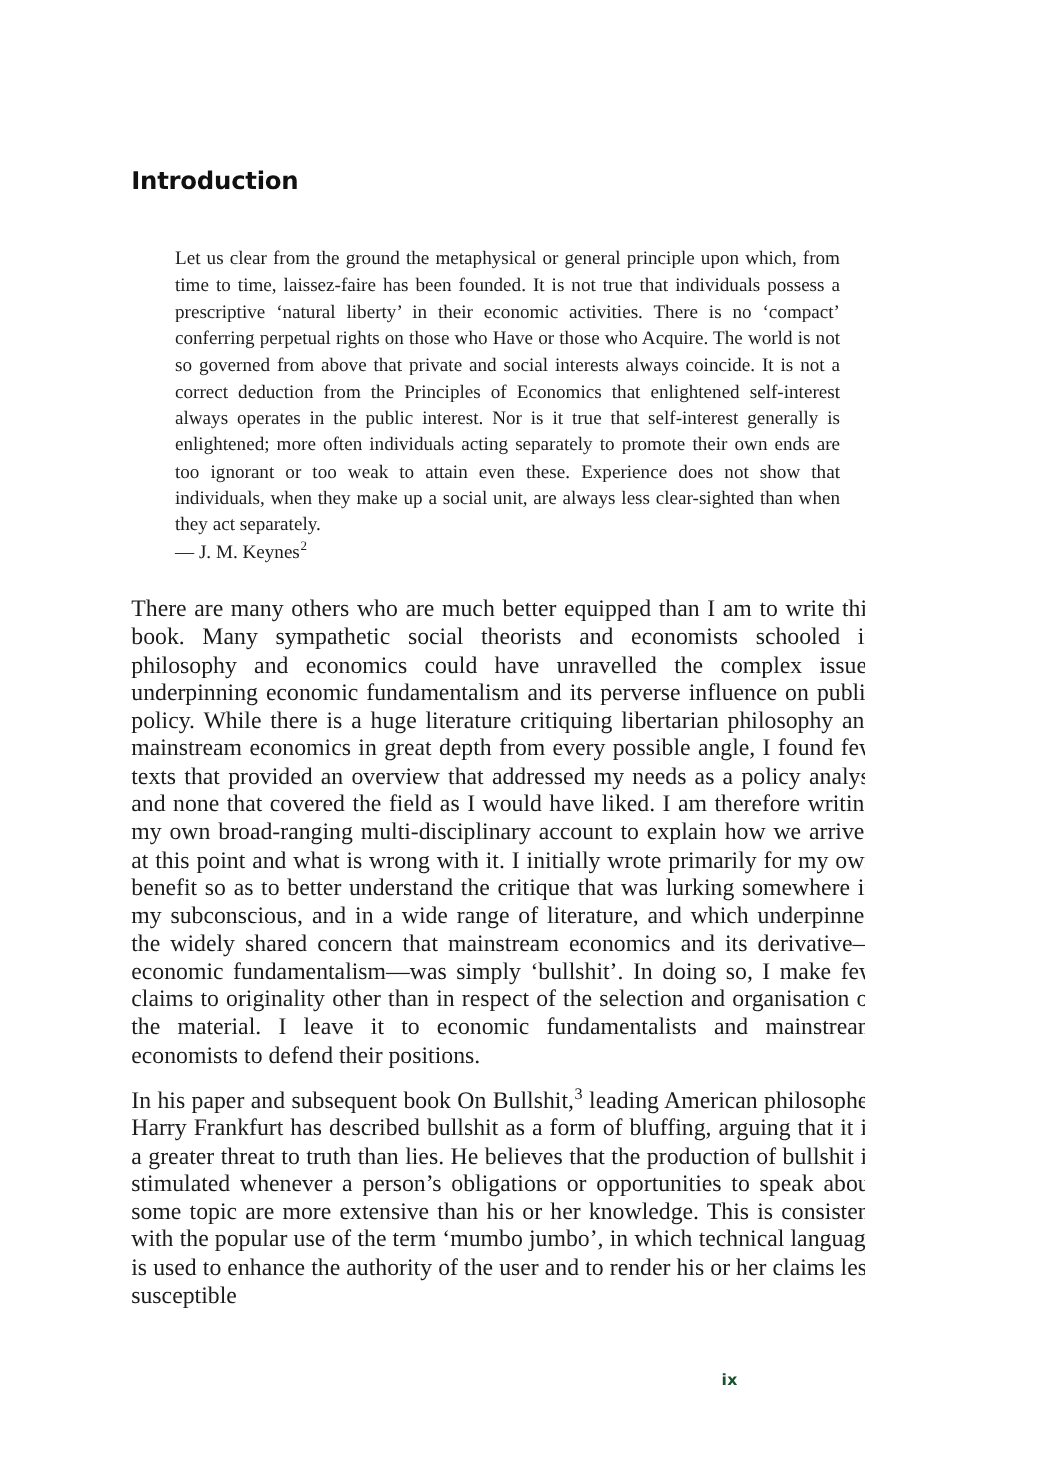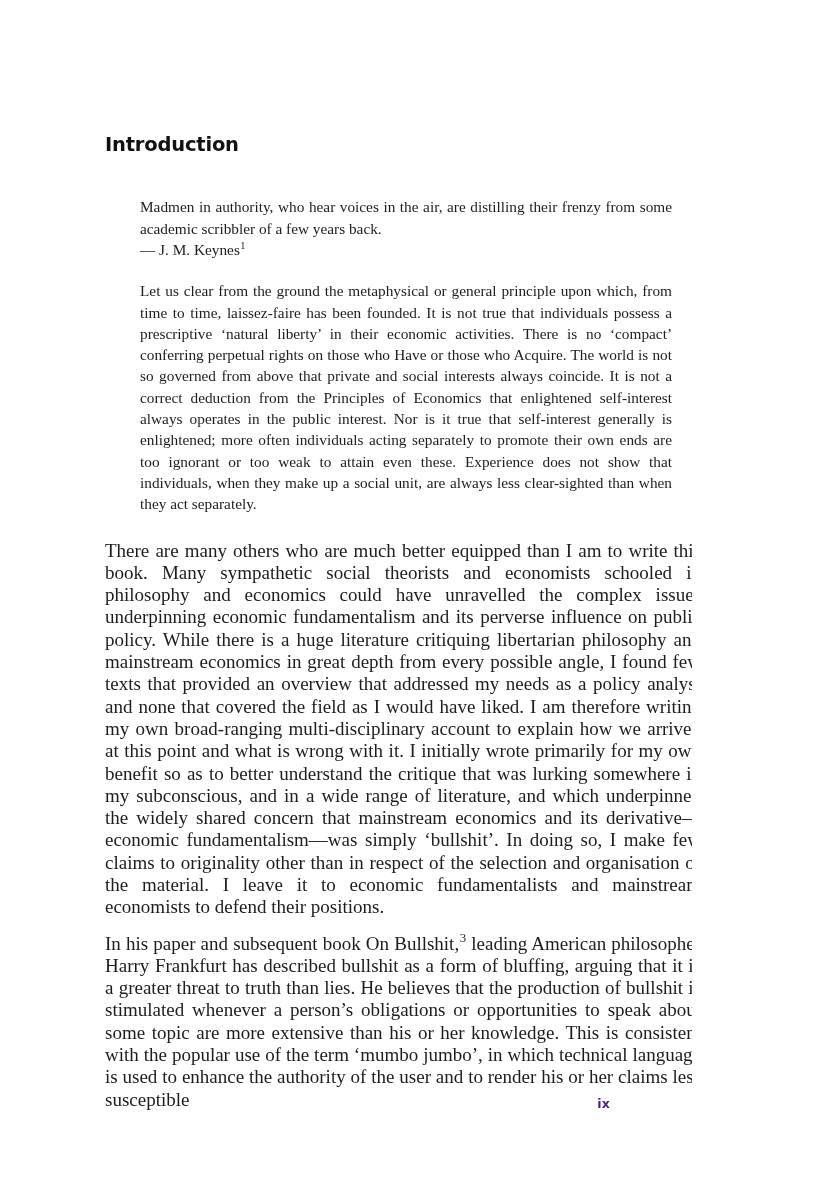--- a/index.html
+++ b/index.html
@@ -68,45 +68,42 @@
   .it {
   }
   sup.note {
     font-size: 0.68em;
     vertical-align: super;
     line-height: 0;
     padding-left: 0.5px;
   }
   .folio {
     position: absolute;
-    right: 82px;
+    right: 102px;
     top: 1096px;
     font-family: "DejaVu Sans", "Liberation Sans", sans-serif;
     font-size: 12.5px;
     font-weight: bold;
-    color: #4c1d95;
+    color: #14532d;
     letter-spacing: 0.2px;
   }
 </style>
 </head>
 <body>
 
 <div class="page">
 
   <div class="content">
 
     <h1 class="chapter-title">Introduction</h1>
 
-    <blockquote class="epigraph first">
-      <p class="quote-text"><span>Madmen in authority, who hear voices in the air, are distilling their frenzy from some academic scribbler of a few years back.</span></p>
-      <p class="attribution"><span>— J. M. Keynes</span><sup class="note">1</sup></p>
-    </blockquote>
 
     <blockquote class="epigraph second">
       <p class="quote-text"><span>Let us clear from the ground the metaphysical or general principle upon which, from time to time, </span><span class="it">laissez-faire</span><span> has been founded. It is not true that individuals possess a prescriptive ‘natural liberty’ in their economic activities. There is no ‘compact’ conferring perpetual rights on those who Have or those who Acquire. The world is </span><span class="it">not</span><span> so governed from above that private and social interests always coincide. It is not a correct deduction from the Principles of Economics that enlightened self-interest always operates in the public interest. Nor is it true that self-interest generally </span><span class="it">is</span><span> enlightened; more often individuals acting separately to promote their own ends are too ignorant or too weak to attain even these. Experience does </span><span class="it">not</span><span> show that individuals, when they make up a social unit, are always less clear-sighted than when they act separately.</span></p>
+      <p class="attribution"><span>— J. M. Keynes</span><sup class="note">2</sup></p>
     </blockquote>
 
     <p class="body-para first">There are many others who are much better equipped than I am to write this book. Many sympathetic social theorists and economists schooled in philosophy and economics could have unravelled the complex issues underpinning economic fundamentalism and its perverse influence on public policy. While there is a huge literature critiquing libertarian philosophy and mainstream economics in great depth from every possible angle, I found few texts that provided an overview that addressed my needs as a policy analyst and none that covered the field as I would have liked. I am therefore writing my own broad-ranging multi-disciplinary account to explain how we arrived at this point and what is wrong with it. I initially wrote primarily for my own benefit so as to better understand the critique that was lurking somewhere in my subconscious, and in a wide range of literature, and which underpinned the widely shared concern that mainstream economics and its derivative—economic fundamentalism—was simply ‘bullshit’. In doing so, I make few claims to originality other than in respect of the selection and organisation of the material. I leave it to economic fundamentalists and mainstream economists to defend their positions.</p>
 
     <p class="body-para next"><span>In his paper and subsequent book </span><span class="it">On Bullshit,</span><sup class="note">3</sup><span> leading American philosopher Harry Frankfurt has described bullshit as a form of bluffing, arguing that it is a greater threat to truth than lies. He believes that the production of bullshit is stimulated whenever a person’s obligations or opportunities to speak about some topic are more extensive than his or her knowledge. This is consistent with the popular use of the term ‘mumbo jumbo’, in which technical language is used to enhance the authority of the user and to render his or her claims less susceptible</span></p>
 
   </div>
 
   <div class="folio">ix</div>
 

